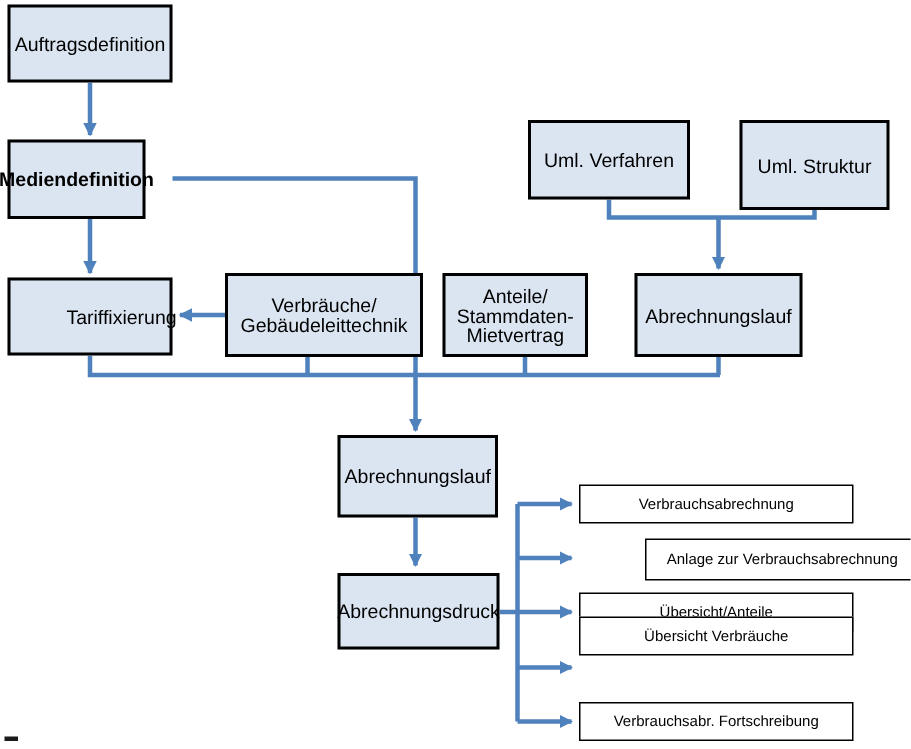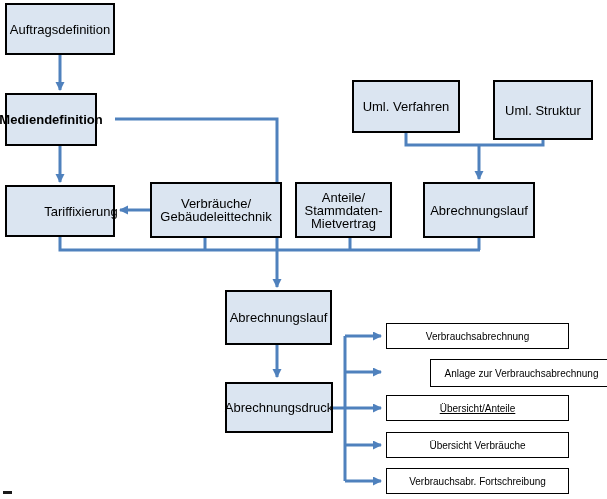--- a/index.html
+++ b/index.html
@@ -127,21 +127,21 @@
   <div class="box" style="left:493px; top:80px; width:100px; height:60px;">Uml. Struktur</div>
 
   <div class="box" style="left:225px; top:382px; width:108px; height:51px;">Abrechnungsdruck</div>
 
   <div class="box" style="left:225px; top:290px; width:107px; height:55px;">Abrechnungslauf</div>
 
   <div class="outbox" style="top:323px;">Verbrauchsabrechnung</div>
 
   <div class="outbox" style="top:359px; height:28px;margin-left:44px;">Anlage zur Verbrauchsabrechnung</div>
 
-  <div class="outbox" style="top:395px;text-decoration:underline;">Übersicht/Anteile</div>
+  <div class="outbox" style="top:395px;">Übersicht/Anteile</div>
 
-  <div class="outbox" style="top:432px;">Übersicht Verbräuche</div>
+  <div class="outbox" style="top:411px;">Übersicht Verbräuche</div>
 
   <div class="outbox" style="top:468px;">Verbrauchsabr. Fortschreibung</div>
 
   <div class="dash-artifact"></div>
 
 </div>
 
 </body></html>

